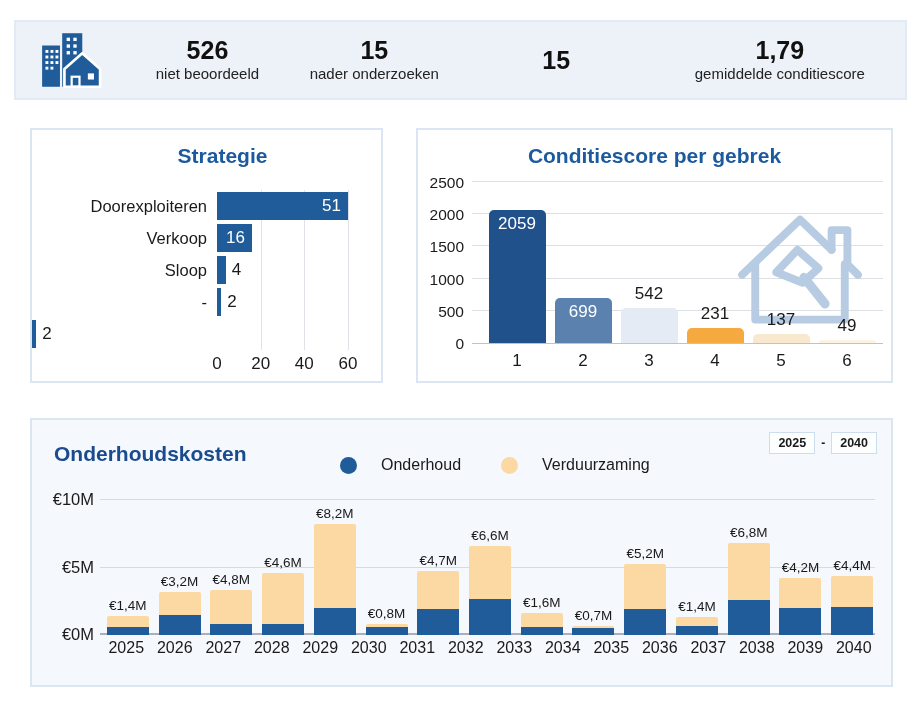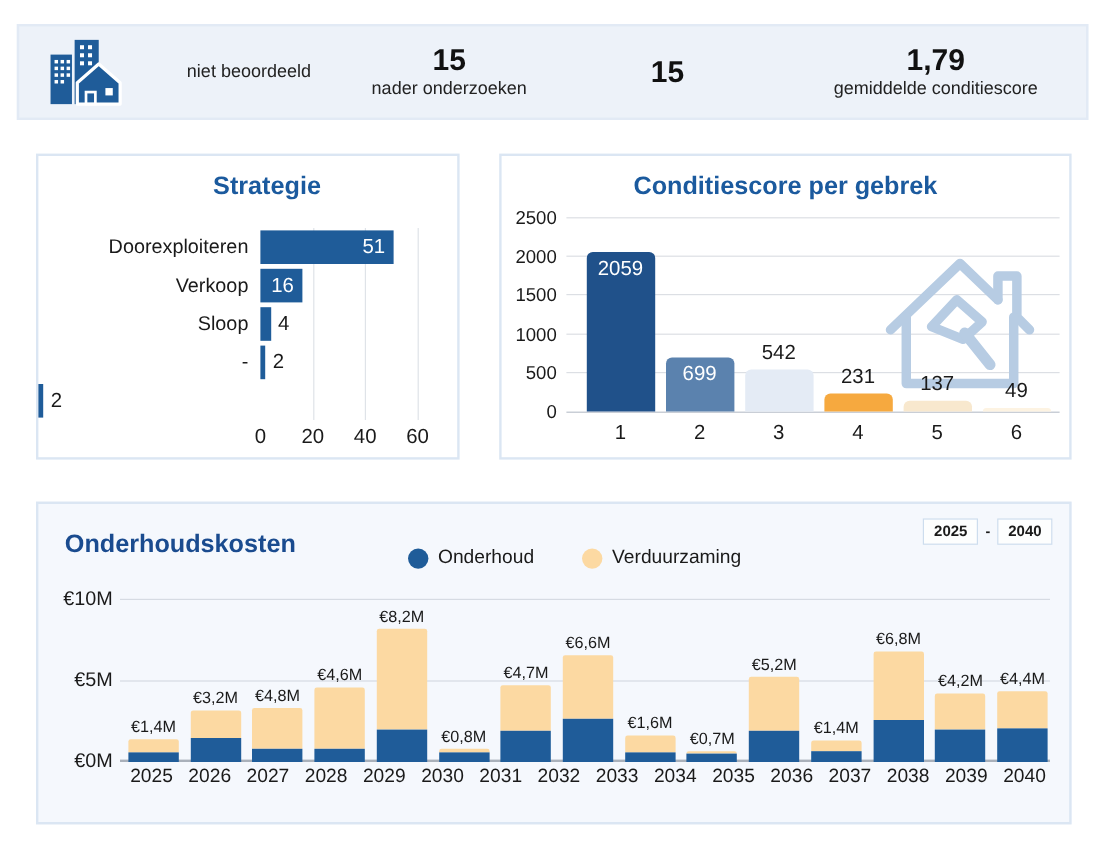--- a/index.html
+++ b/index.html
@@ -47,21 +47,21 @@
   .c-bar { width:57px; border-radius:5px 5px 0 0; position:relative; }
   .c-val-in { position:absolute; top:4px; left:0; right:0; text-align:center; color:#fff; font-size:17px; }
   .c-val-above { position:absolute; left:0; right:0; text-align:center; font-size:17px; }
   .c-xlabels { position:absolute; left:66px; width:396px; top:221px; display:flex; }
   .c-xlabel { flex:1; text-align:center; font-size:17px; }
 
   
   .onderhoud { left:30px; top:418px; width:863px; height:269px; background:#f5f8fd; }
   .onderhoud h2 { position:absolute; left:22px; top:22px; padding:0; text-align:left; color:#1a4b8f; }
   .legend { position:absolute; left:308px; top:36px; display:flex; gap:40px; }
-  .legend-item { display:flex; align-items:center; gap:8px; font-size:16px; cursor:pointer; }
+  .legend-item { display:flex; align-items:center; gap:24px; font-size:16px; cursor:pointer; }
   .legend-dot { width:17px; height:17px; border-radius:50%; display:inline-block; }
   .year-range { position:absolute; right:14px; top:12px; display:flex; align-items:center; gap:6px; }
   .year-box { background:#fdfefe; border:1.5px solid #cdddee; font-size:12.5px; font-weight:bold;
     padding:3px 8px; line-height:14px; }
   .year-sep { font-size:12px; font-weight:bold; }
   .o-ylabels { position:absolute; left:0; top:75px; width:62px; height:140px; }
   .o-ylabel { position:absolute; right:0; width:62px; text-align:right; font-size:16.5px; }
   .o-grid { position:absolute; left:68px; right:16px; top:75px; height:140px; }
   .o-gridline { position:absolute; left:0; right:0; height:1px; background:#d6dbe3; }
   .o-axisline { position:absolute; left:0; right:0; bottom:0; height:2px; background:#a9b0ba; }
@@ -105,20 +105,21 @@
             <rect x="35" y="18" width="3" height="3"></rect>
         </g>
         <path d="M27 34 L43 20 L59 34 V50 H27 Z" fill="#1f5c99" stroke="#ffffff" stroke-width="2.4" stroke-linejoin="round"></path>
         <rect x="33" y="40" width="7" height="10" fill="#ffffff" opacity="0.0"></rect>
         <rect x="48" y="38" width="5.5" height="5.5" fill="#ffffff"></rect>
         <rect x="33.5" y="41" width="7" height="9" fill="none" stroke="#ffffff" stroke-width="2"></rect>
       </svg>
     </div>
     <div class="kpi-items">
         <div class="kpi-item">
+          <div class="kpi-value">526</div>
           <div class="kpi-label">niet beoordeeld</div>
         </div>
         <div class="kpi-item">
           <div class="kpi-value">15</div>
           <div class="kpi-label">nader onderzoeken</div>
         </div>
         <div class="kpi-item">
           <div class="kpi-value">15</div>
         </div>
         <div class="kpi-item">
@@ -130,21 +131,21 @@
 
   <section class="card strategie">
     <h2>Strategie</h2>
     <div class="s-rows">
         <div class="v-grid" style="left: 228.66px;"></div>
         <div class="v-grid" style="left: 272.32px;"></div>
         <div class="v-grid" style="left: 315.98px;"></div>
         <div class="s-row">
           <div class="s-cat">Doorexploiteren</div>
           <div class="s-plot">
-            <div class="s-bar" style="width: 111px; background: rgb(31, 92, 153);">
+            <div class="s-bar" style="width: 131px; background: rgb(31, 92, 153);">
               <div class="s-val-in">51</div>
             </div>
           </div>
         </div>
         <div class="s-row">
           <div class="s-cat">Verkoop</div>
           <div class="s-plot">
             <div class="s-bar" style="width: 34.928px; background: rgb(31, 92, 153);">
               <div class="s-val-in">16</div>
             </div>

